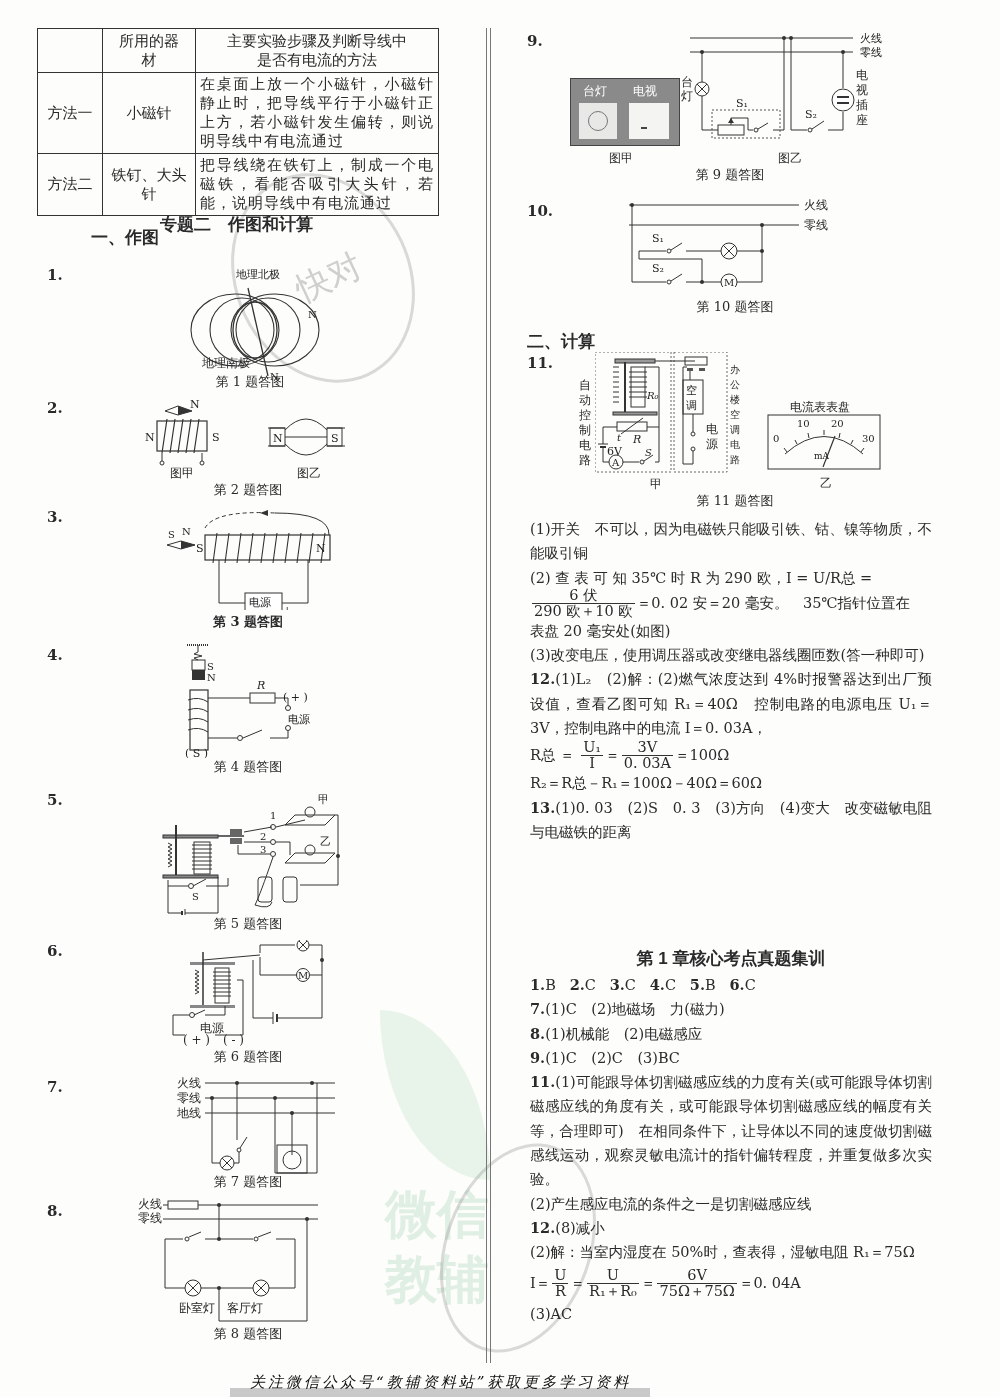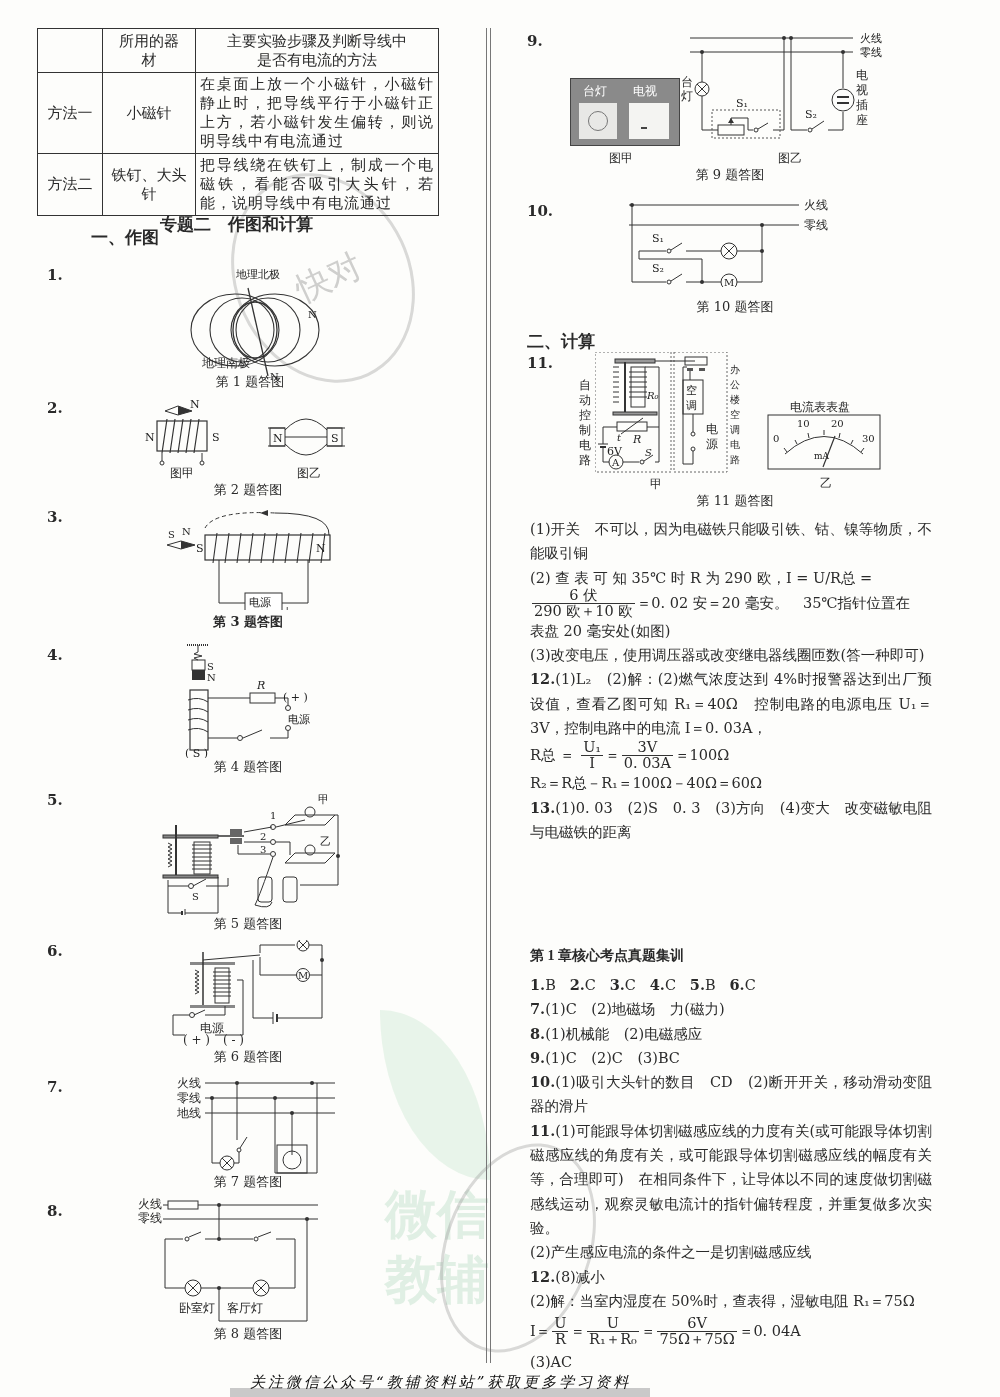--- a/index.html
+++ b/index.html
@@ -24,21 +24,21 @@
   .lbl { font-size: 12px; }
   .fig { position: absolute; }
   svg text { font-family: "DejaVu Serif", serif; fill: #222; }
 
   .ans { position: absolute; left: 530px; width: 402px; font-size: 14.5px; line-height: 24.3px; text-align: justify; }
   .ans p { margin: 0; }
   .ans b { font-weight: bold; }
   .frac { display: inline-block; vertical-align: middle; text-align: center; line-height: 15px; margin: 0 2px; }
   .frac .n { display: block; border-bottom: 1px solid #333; padding: 0 2px; }
   .frac .d { display: block; padding: 0 2px; }
-  .chapter { font-size: 14px; font-weight: bold; text-align: left; font-family: Liberation Serif, serif; }
+  .chapter { font-size: 17px; font-weight: bold; text-align: center; font-family: Liberation Sans, sans-serif; }
   .footer-note { position: absolute; left: 250px; top: 1373px; font-size: 15px; font-style: italic; letter-spacing: 3px; color: #111; }
   .footer-band { position: absolute; left: 230px; top: 1388px; width: 420px; height: 9px; background: #c9c9c9; }
 
   .wm-stamp { position: absolute; border: 3px solid rgba(150,150,150,0.35); border-radius: 50%; pointer-events: none; }
   .wm-text { position: absolute; color: rgba(140,200,160,0.25); font-size: 52px; font-weight: bold; font-family: "DejaVu Sans", sans-serif; pointer-events: none; }
   .wm-leaf { position: absolute; background: rgba(170,220,185,0.25); border-radius: 0 100% 0 100%; pointer-events: none; }
 </style>
 </head>
 <body>
 
@@ -464,21 +464,20 @@
     <b>1.</b><span>B</span>&nbsp;&nbsp;
     <b>2.</b><span>C</span>&nbsp;&nbsp;
     <b>3.</b><span>C</span>&nbsp;&nbsp;
     <b>4.</b><span>C</span>&nbsp;&nbsp;
     <b>5.</b><span>B</span>&nbsp;&nbsp;
     <b>6.</b><span>C</span>
   </p>
   <p><b>7.</b><span>(1)C　(2)地磁场　力(磁力)</span></p>
   <p><b>8.</b><span>(1)机械能　(2)电磁感应</span></p>
   <p><b>9.</b><span>(1)C　(2)C　(3)BC</span></p>
-  <p><b>10.</b><span>(1)吸引大头针的数目　CD　(2)断开开关，移动滑动变阻器的滑片</span></p>
   <p><b>11.</b><span>(1)可能跟导体切割磁感应线的力度有关(或可能跟导体切割磁感应线的角度有关，或可能跟导体切割磁感应线的幅度有关等，合理即可)　在相同条件下，让导体以不同的速度做切割磁感线运动，观察灵敏电流计的指针偏转程度，并重复做多次实验。</span></p>
   <p>(2)产生感应电流的条件之一是切割磁感应线</p>
   <p><b>12.</b><span>(8)减小</span></p>
   <p>(2)解：当室内湿度在 50%时，查表得，湿敏电阻 R₁＝75Ω</p>
   <p style="margin:3px 0;">
     <span>I＝</span><span class="frac"><span class="n">U</span><span class="d">R</span></span>＝<span class="frac"><span class="n">U</span><span class="d">R₁＋R₀</span></span>＝<span class="frac"><span class="n">6V</span><span class="d">75Ω＋75Ω</span></span><span>＝0. 04A</span>
   </p>
   <p>(3)AC</p>
 </div>
 

